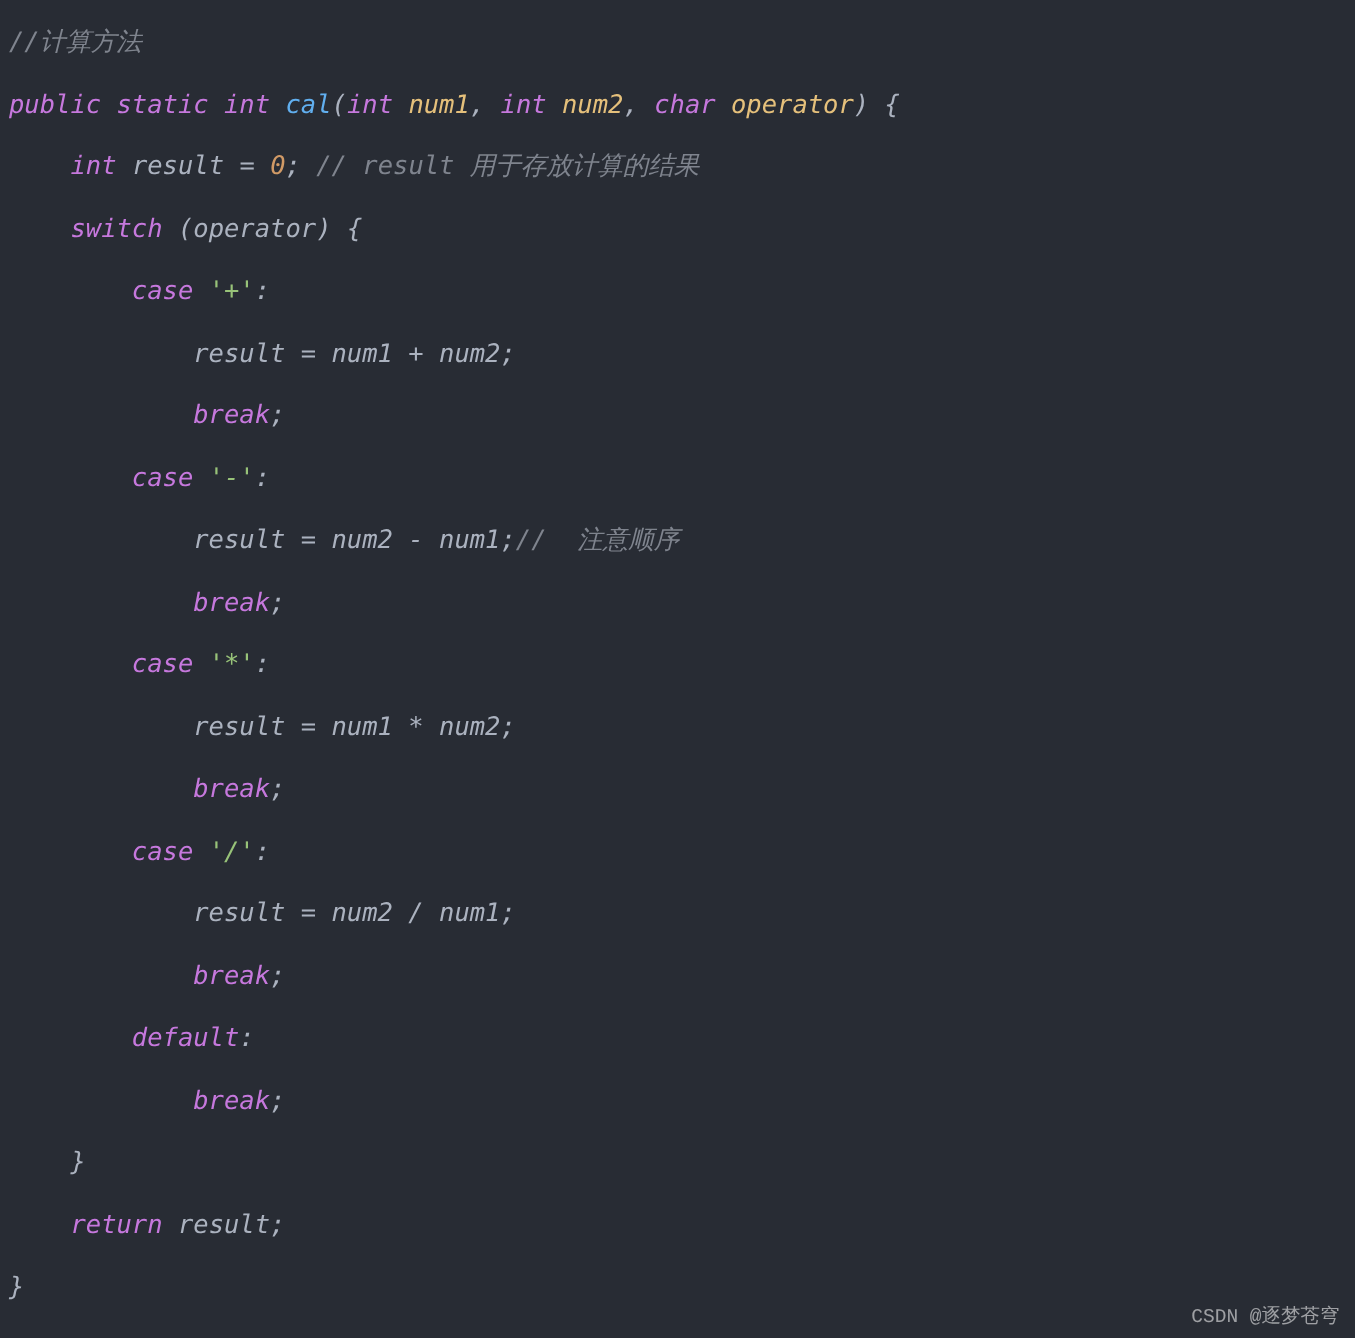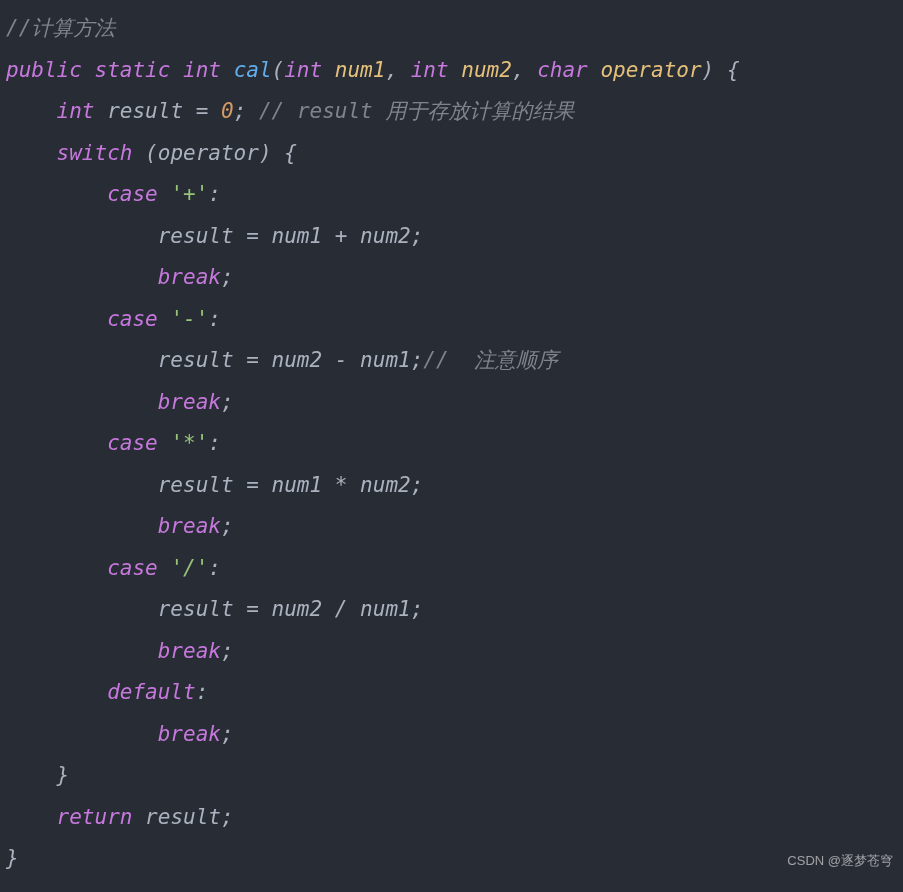--- a/index.html
+++ b/index.html
@@ -7,40 +7,40 @@
     padding: 0;
     width: 903px;
     height: 892px;
     background: #282c34;
     overflow: hidden;
   }
   pre.code {
     margin: 0;
     padding: 8px 6px;
     font-family: "Consolas", "Menlo", "DejaVu Sans Mono", monospace;
-    font-size: 21px;
+    font-size: 17px;
     line-height: 41.5px;
     color: #abb2bf;
     white-space: pre;
     font-style: italic;
   }
   .c-comment { color: #7f848e; }
   .c-keyword { color: #c678dd; }
   .c-type    { color: #c678dd; }
   .c-func    { color: #61afef; }
   .c-param   { color: #e5c07b; }
   .c-punc    { color: #abb2bf; }
   .c-number  { color: #d19a66; }
   .c-string  { color: #98c379; }
   .c-ident   { color: #abb2bf; }
   .watermark {
     position: absolute;
-    bottom: 22px;
+    bottom: 6px;
     right: 10px;
-    font-family: Liberation Sans, sans-serif;
+    font-family: Liberation Mono, monospace;
     font-size: 13px;
     color: rgba(255,255,255,0.55);
     font-style: normal;
   }
 </style>
 </head>
 <body>
 
 <pre class="code"><span class="c-comment">//计算方法</span>
 <span class="c-keyword">public</span> <span class="c-keyword">static</span> <span class="c-type">int</span> <span class="c-func">cal</span><span class="c-punc">(</span><span class="c-type">int</span> <span class="c-param">num1</span><span class="c-punc">,</span> <span class="c-type">int</span> <span class="c-param">num2</span><span class="c-punc">,</span> <span class="c-type">char</span> <span class="c-param">operator</span><span class="c-punc">)</span> <span class="c-punc">{</span>

